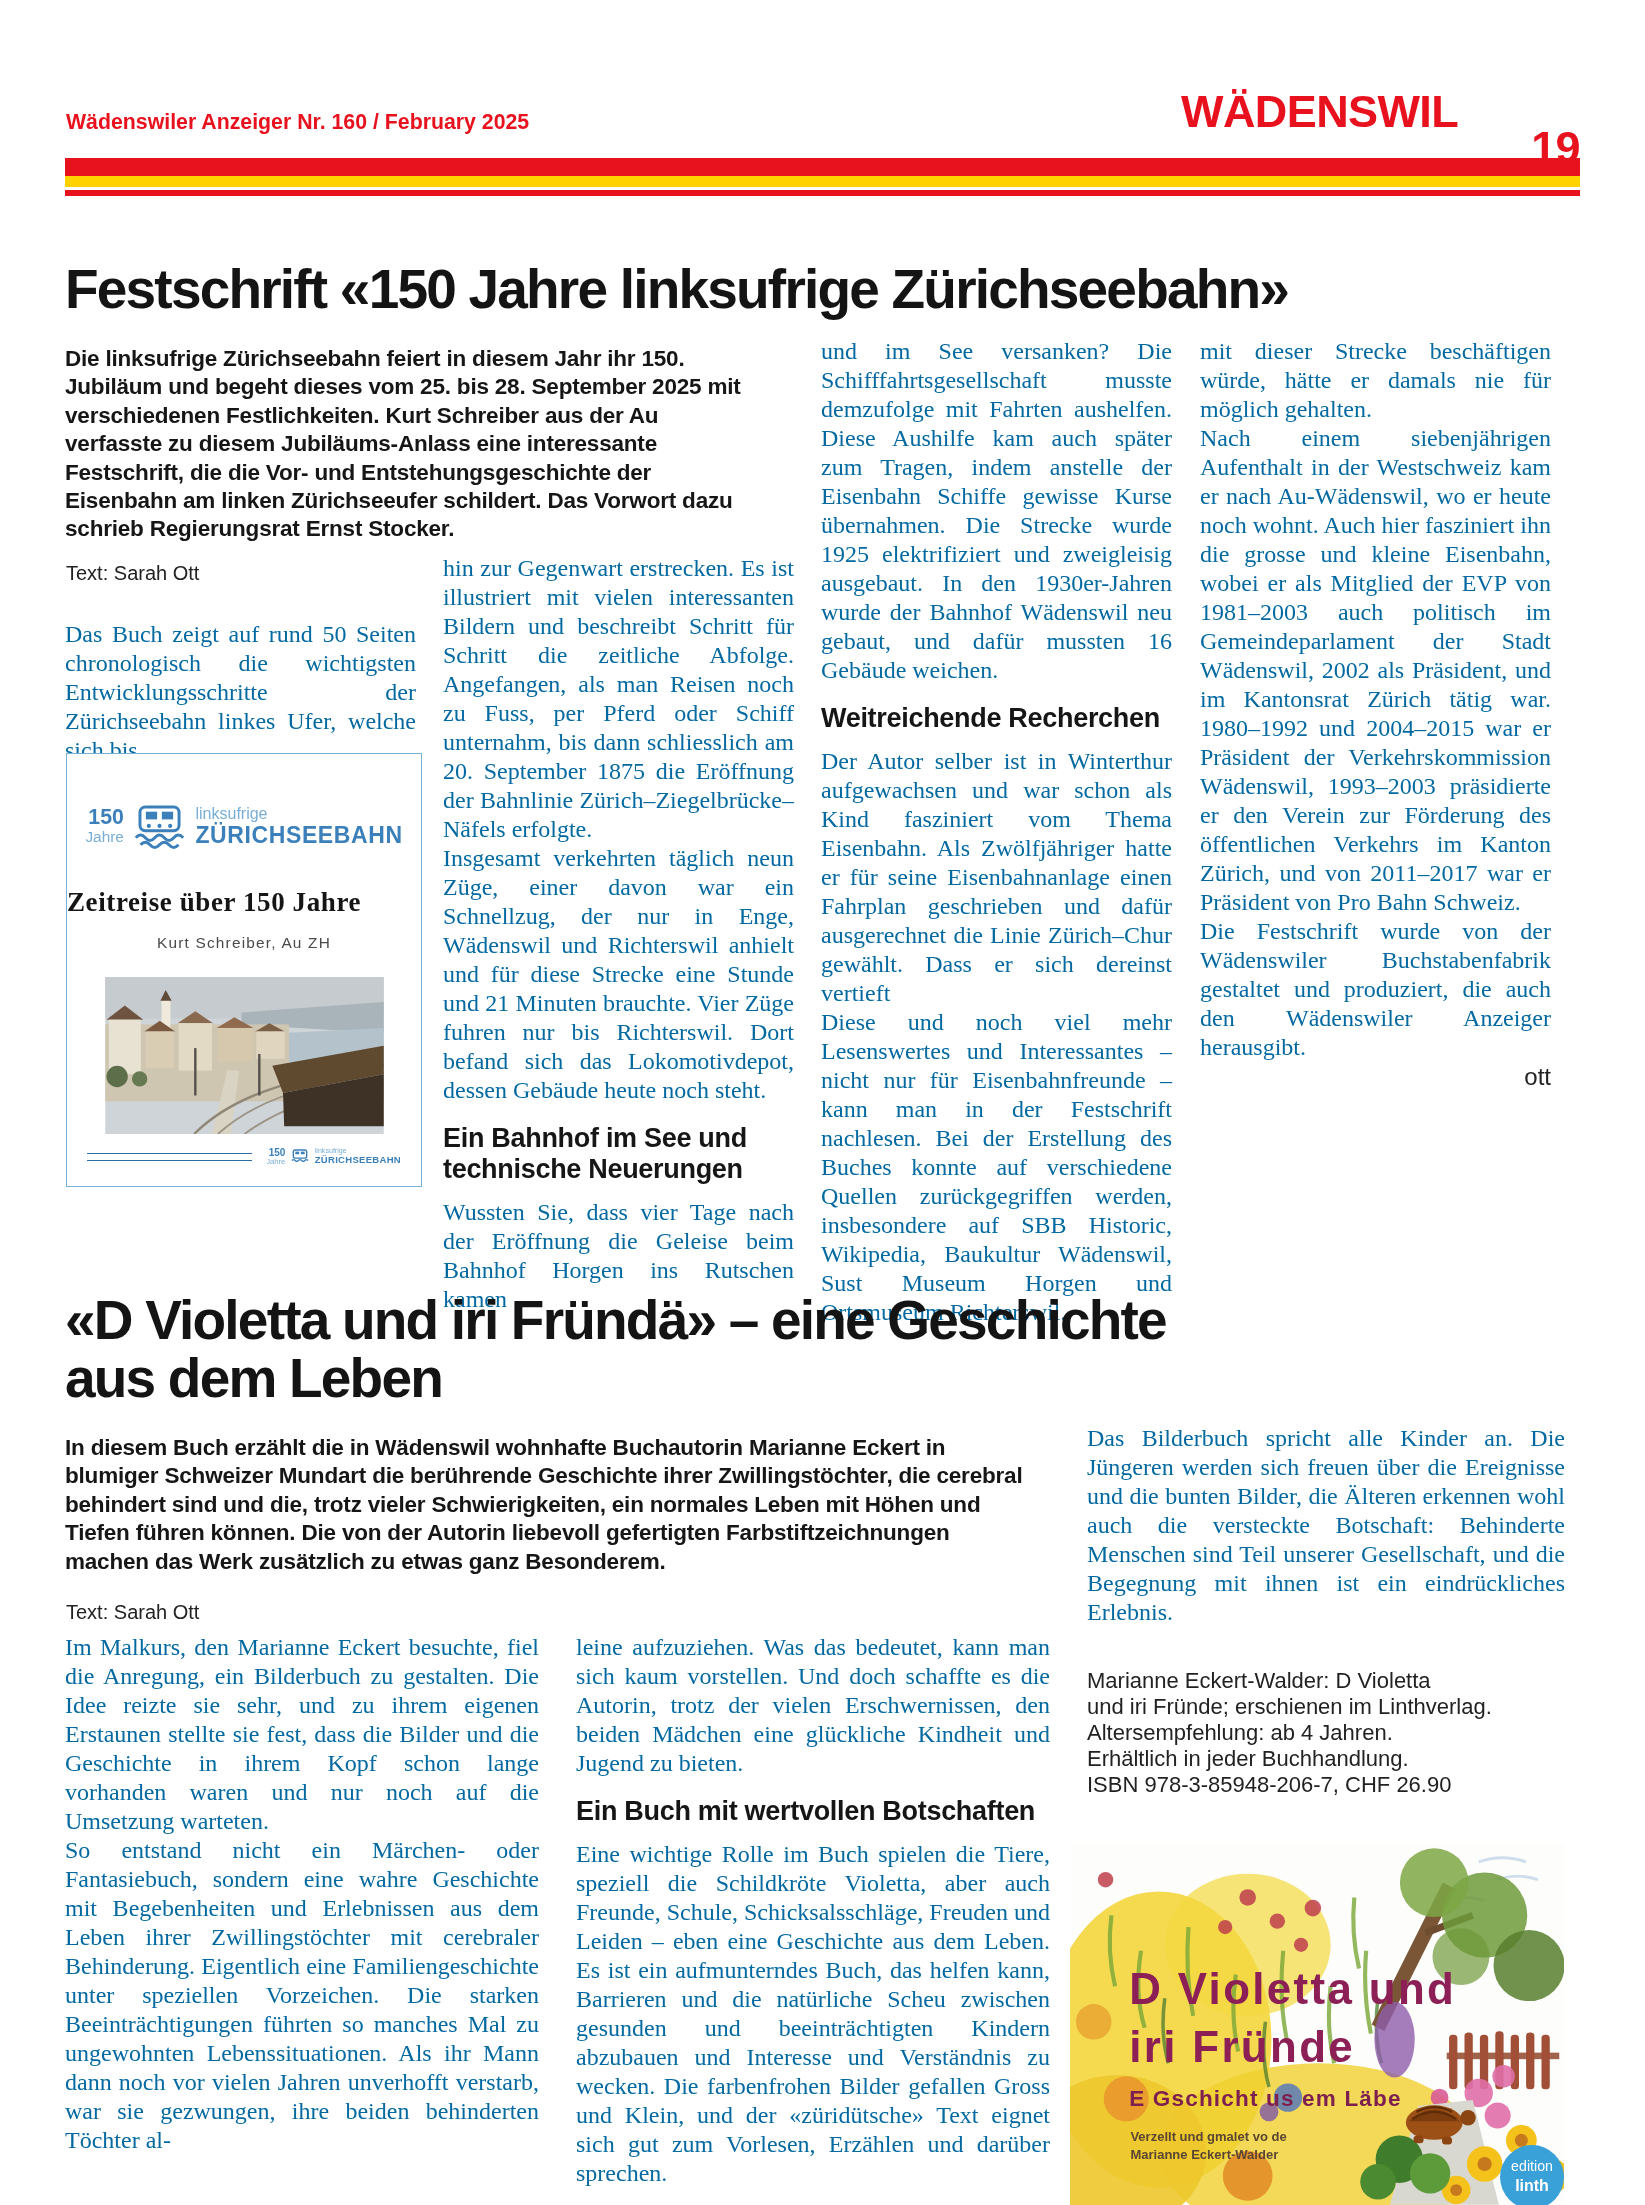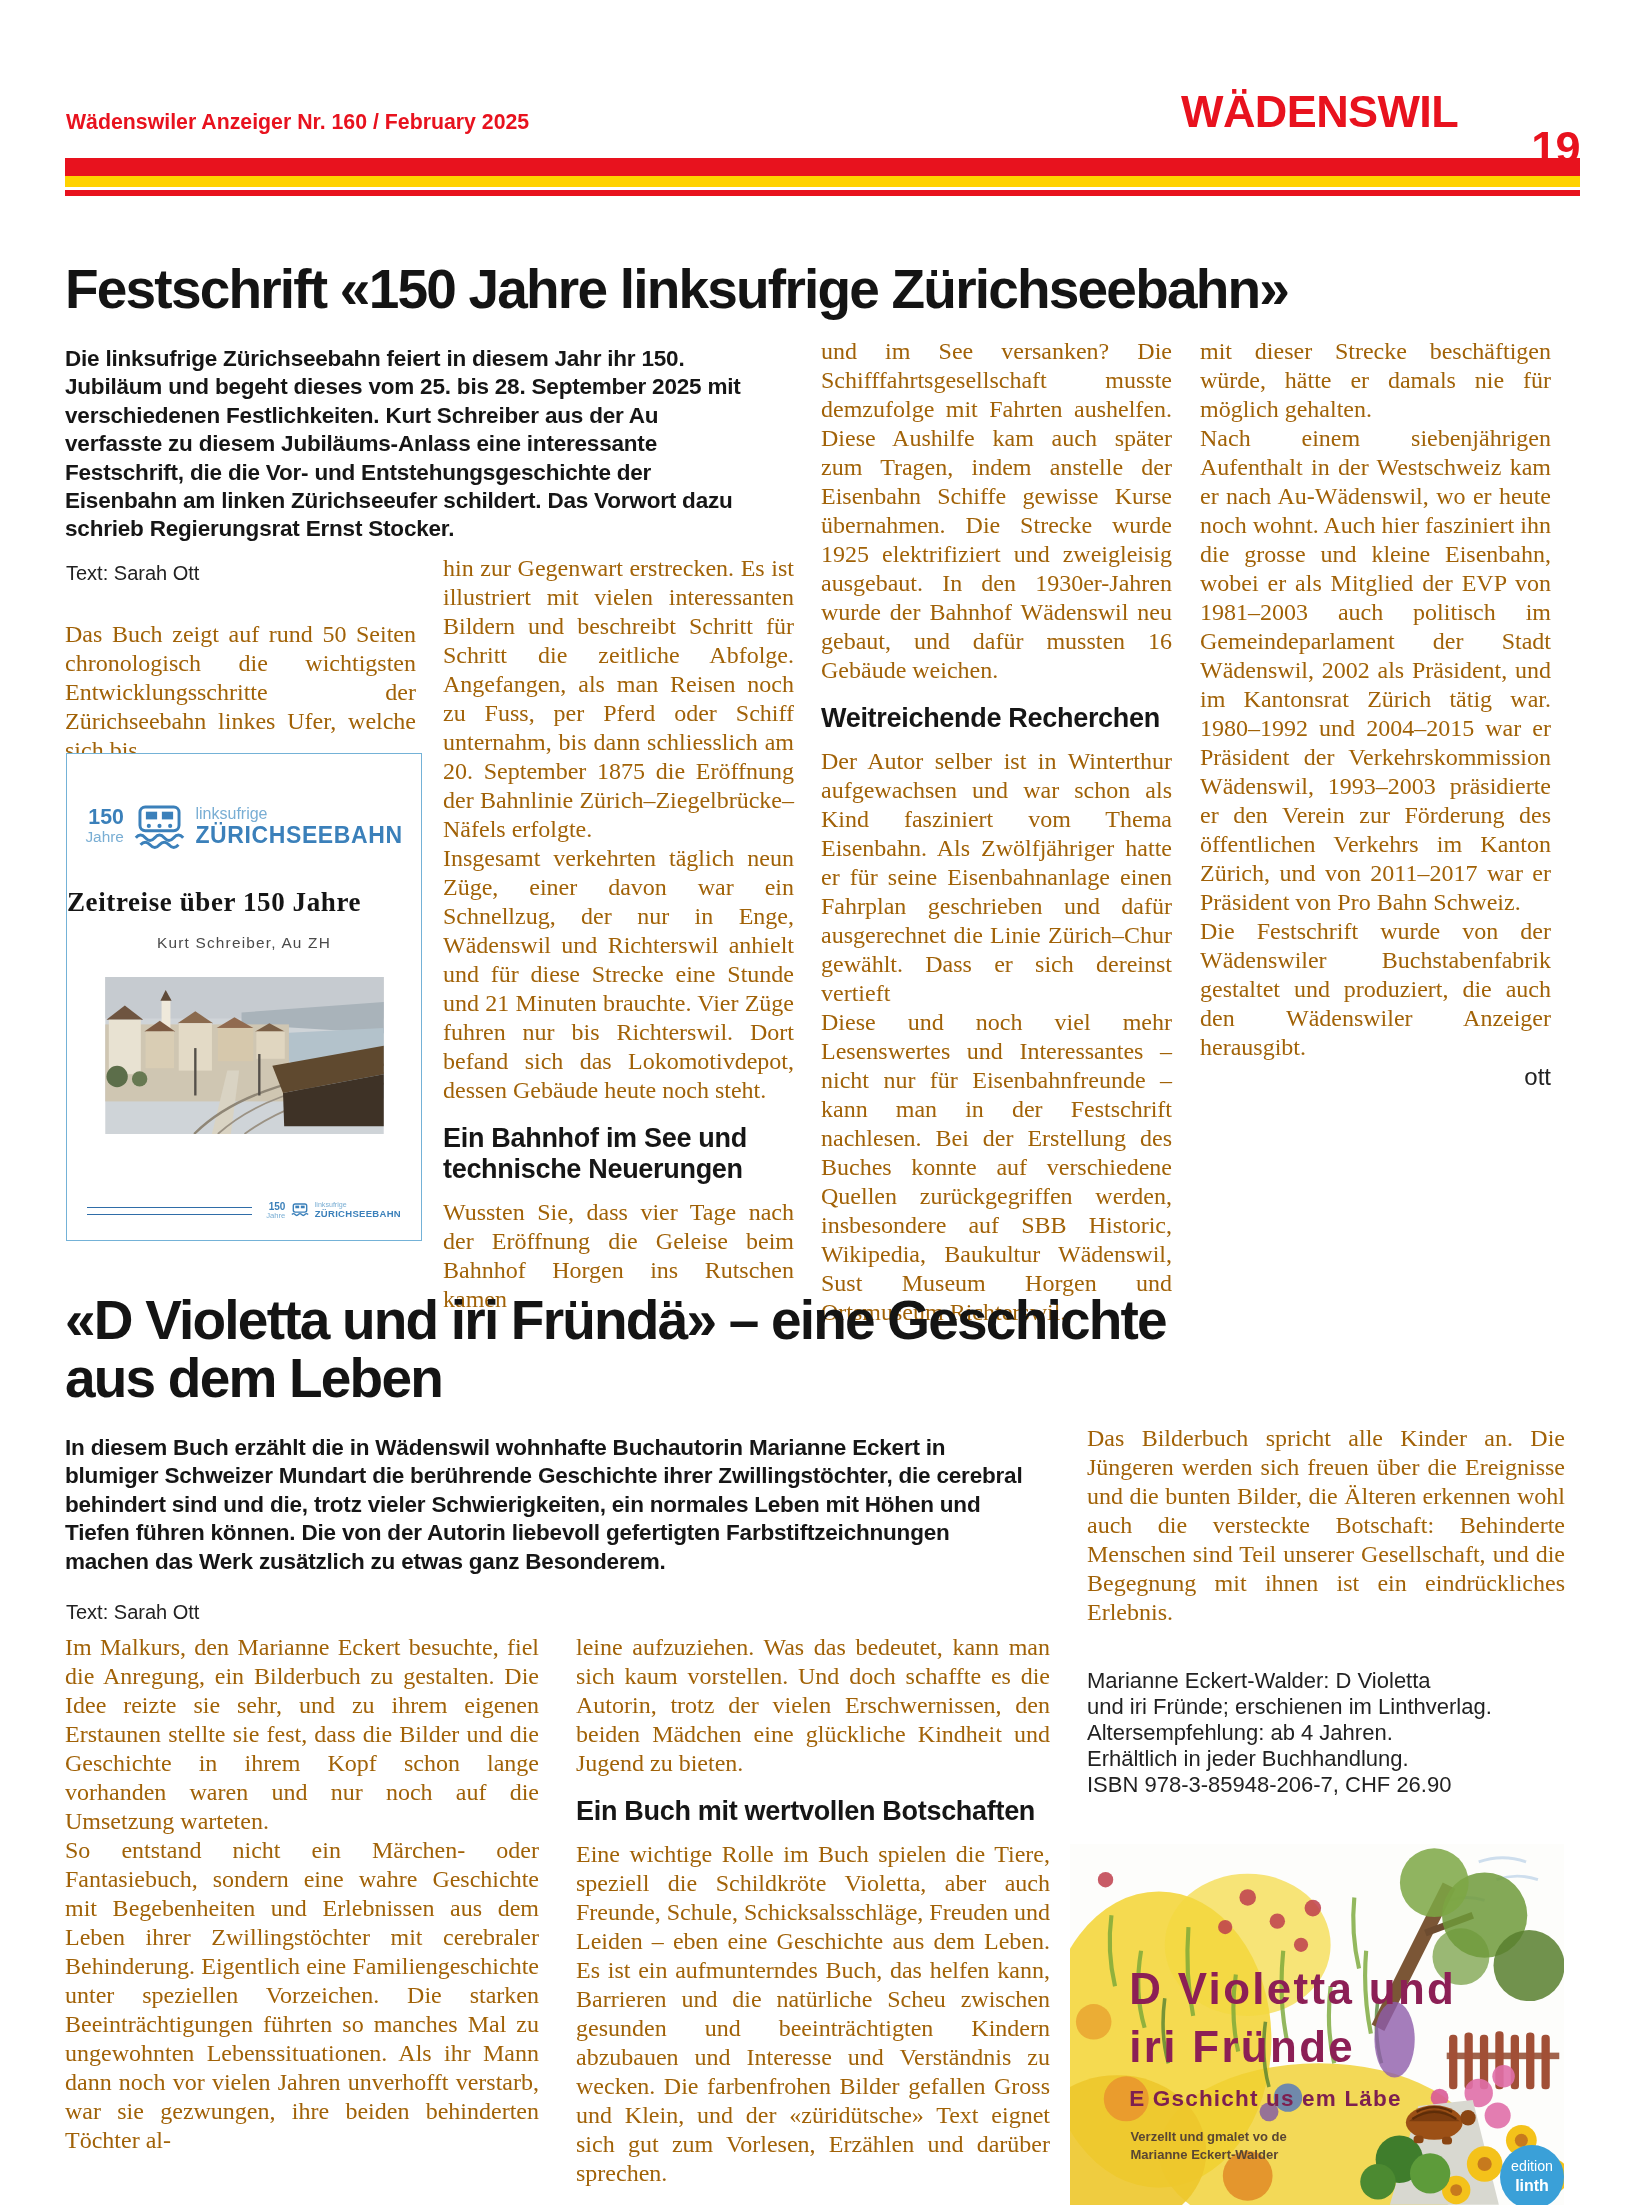--- a/index.html
+++ b/index.html
@@ -19,21 +19,21 @@
   .bar-gap{ height:3px;  background:#ffffff; }
   .bar-r2 { height:6px; background:#e8121e; }
 
   
   .headline { position:absolute; left:65px; color:#141414;
     font:800 55px/1.06 "Liberation Sans", sans-serif; letter-spacing:-1.8px; }
   .lead { position:absolute; left:65px; color:#161616;
     font:700 22.5px/28.4px "Liberation Sans", sans-serif; letter-spacing:-0.2px; }
   .byline { position:absolute; left:66px; font:400 20px/1.2 "Liberation Sans", sans-serif; color:#222; }
   .col { position:absolute; }
-  .body-p { margin:0; font:400 24px/29px "Liberation Serif", serif; text-align:justify; color:#a16207; }
+  .body-p { margin:0; font:400 24px/29px "Liberation Serif", serif; text-align:justify; color:#0369a1; }
   .subhead { margin:18px 0 13px; font:700 27px/31px "Liberation Sans", sans-serif;
              color:#161616; letter-spacing:-0.3px; }
   .sig { margin:0; font:400 24px/29px "Liberation Sans", sans-serif; text-align:right; color:#222; }
   .info { margin:26px 0 0; font:400 22px/27px "Liberation Sans", sans-serif; color:#222; }
   .binfo { margin:41px 0 0; font:400 22px/26px "Liberation Sans", sans-serif; color:#222; }
 
   
   .a1-headline { top:260px; }
   .a1-lead { top:345px; width:687px; }
   .a1-byline { top:561px; }
@@ -43,21 +43,21 @@
   .a1-col4 { left:1200px; top:337px;  width:351px; }
 
   .a2-headline { top:1291px; width:1363px; }
   .a2-lead { top:1434px; width:960px; }
   .a2-byline { top:1600px; }
   .a2-col1 { left:65px;  top:1633px; width:474px; }
   .a2-col2 { left:576px;  top:1633px; width:474px; }
   .a2-col3 { left:1087px; top:1424px; width:478px; }
 
   
-  .book1 { position:absolute; left:66px; top:753px; width:356px; height:488px;
+  .book1 { position:absolute; left:66px; top:753px; width:356px; height:434px;
            box-sizing:border-box; border:1.8px solid #74b2d7; background:#fff; }
   .b1-logo { margin-top:50px; display:flex; justify-content:center; align-items:center; gap:8.3px; }
   .b1-150 { font:700 21.3px/1 "Liberation Sans", sans-serif; color:#3b80ba; }
   .b1-jahre { font:400 15.4px/1.1 "Liberation Sans", sans-serif; color:#79aed4; }
   .b1-tag { font:400 16px/1.1 "Liberation Sans", sans-serif; color:#79aed4; }
   .b1-name { font:700 23px/1.1 "Liberation Sans", sans-serif; color:#3b80ba; letter-spacing:0.6px; }
   .b1-title { margin-top:37px; text-align:left; font:700 27px/1.2 "Liberation Serif", serif;
               color:#151515; letter-spacing:0.6px; }
   .b1-author { margin-top:15.4px; text-align:center; font:400 15.4px/1.2 "Liberation Sans", sans-serif;
                color:#4a4a4a; letter-spacing:1.2px; }

